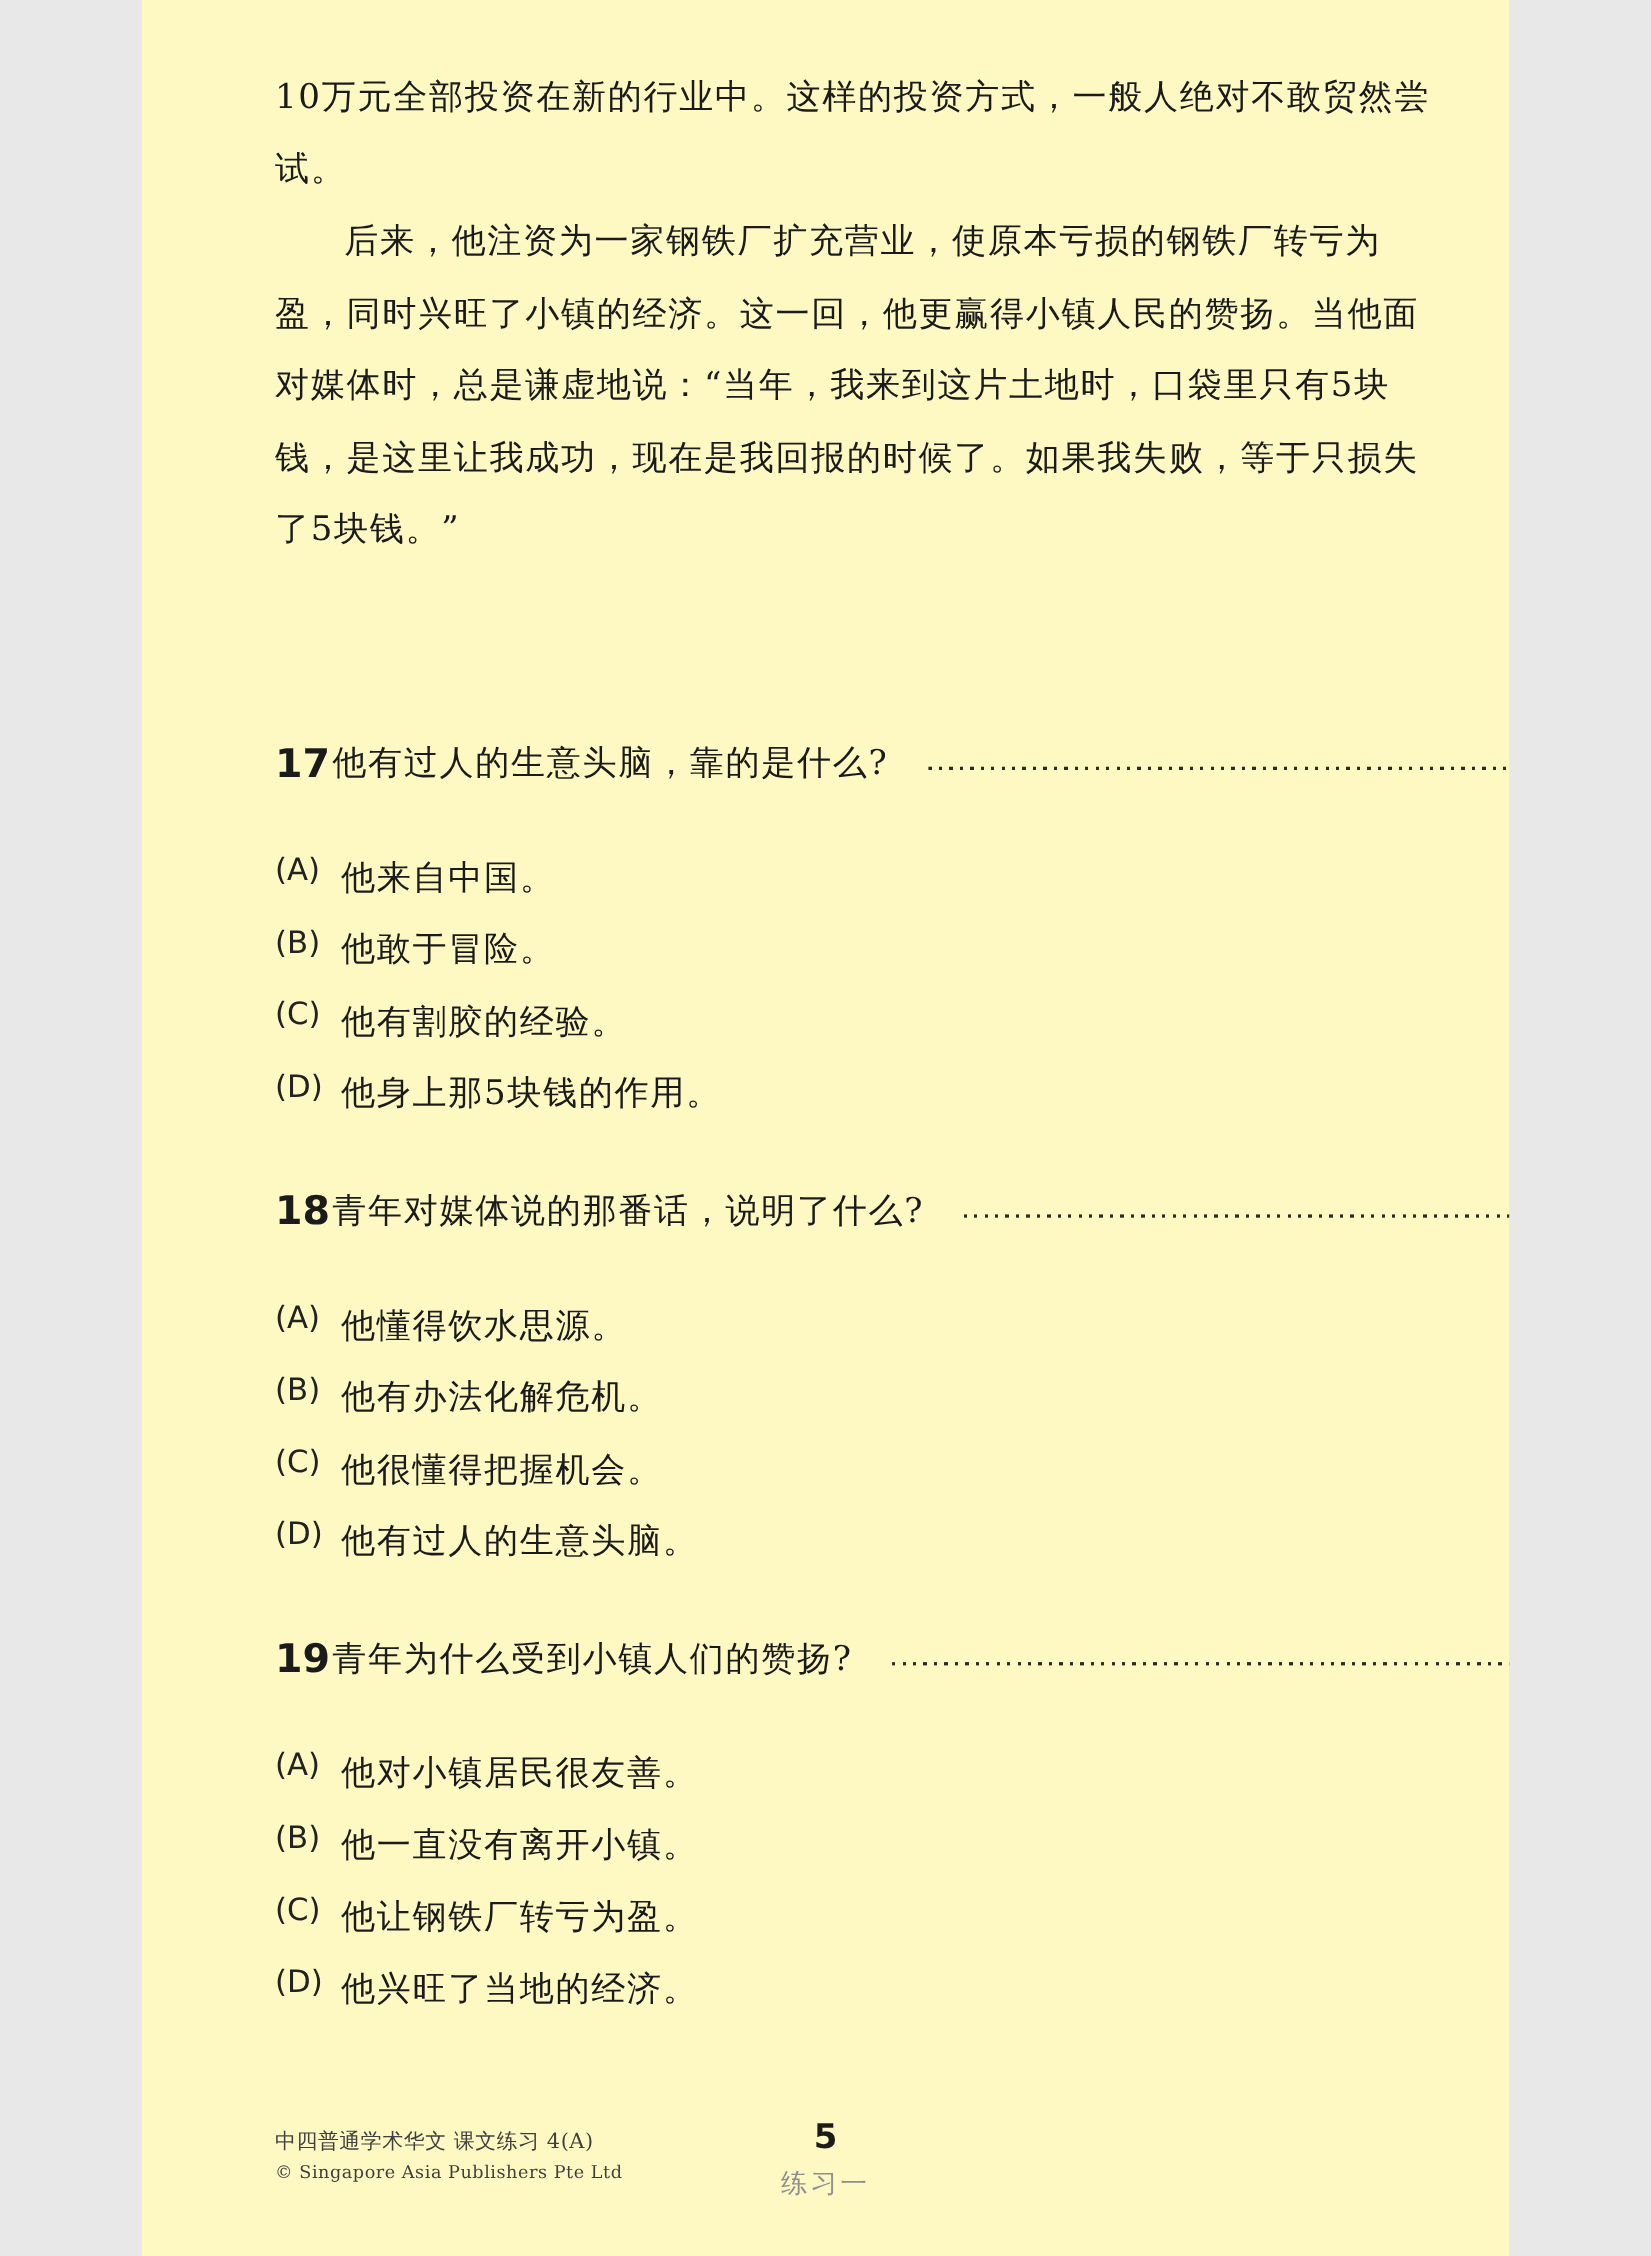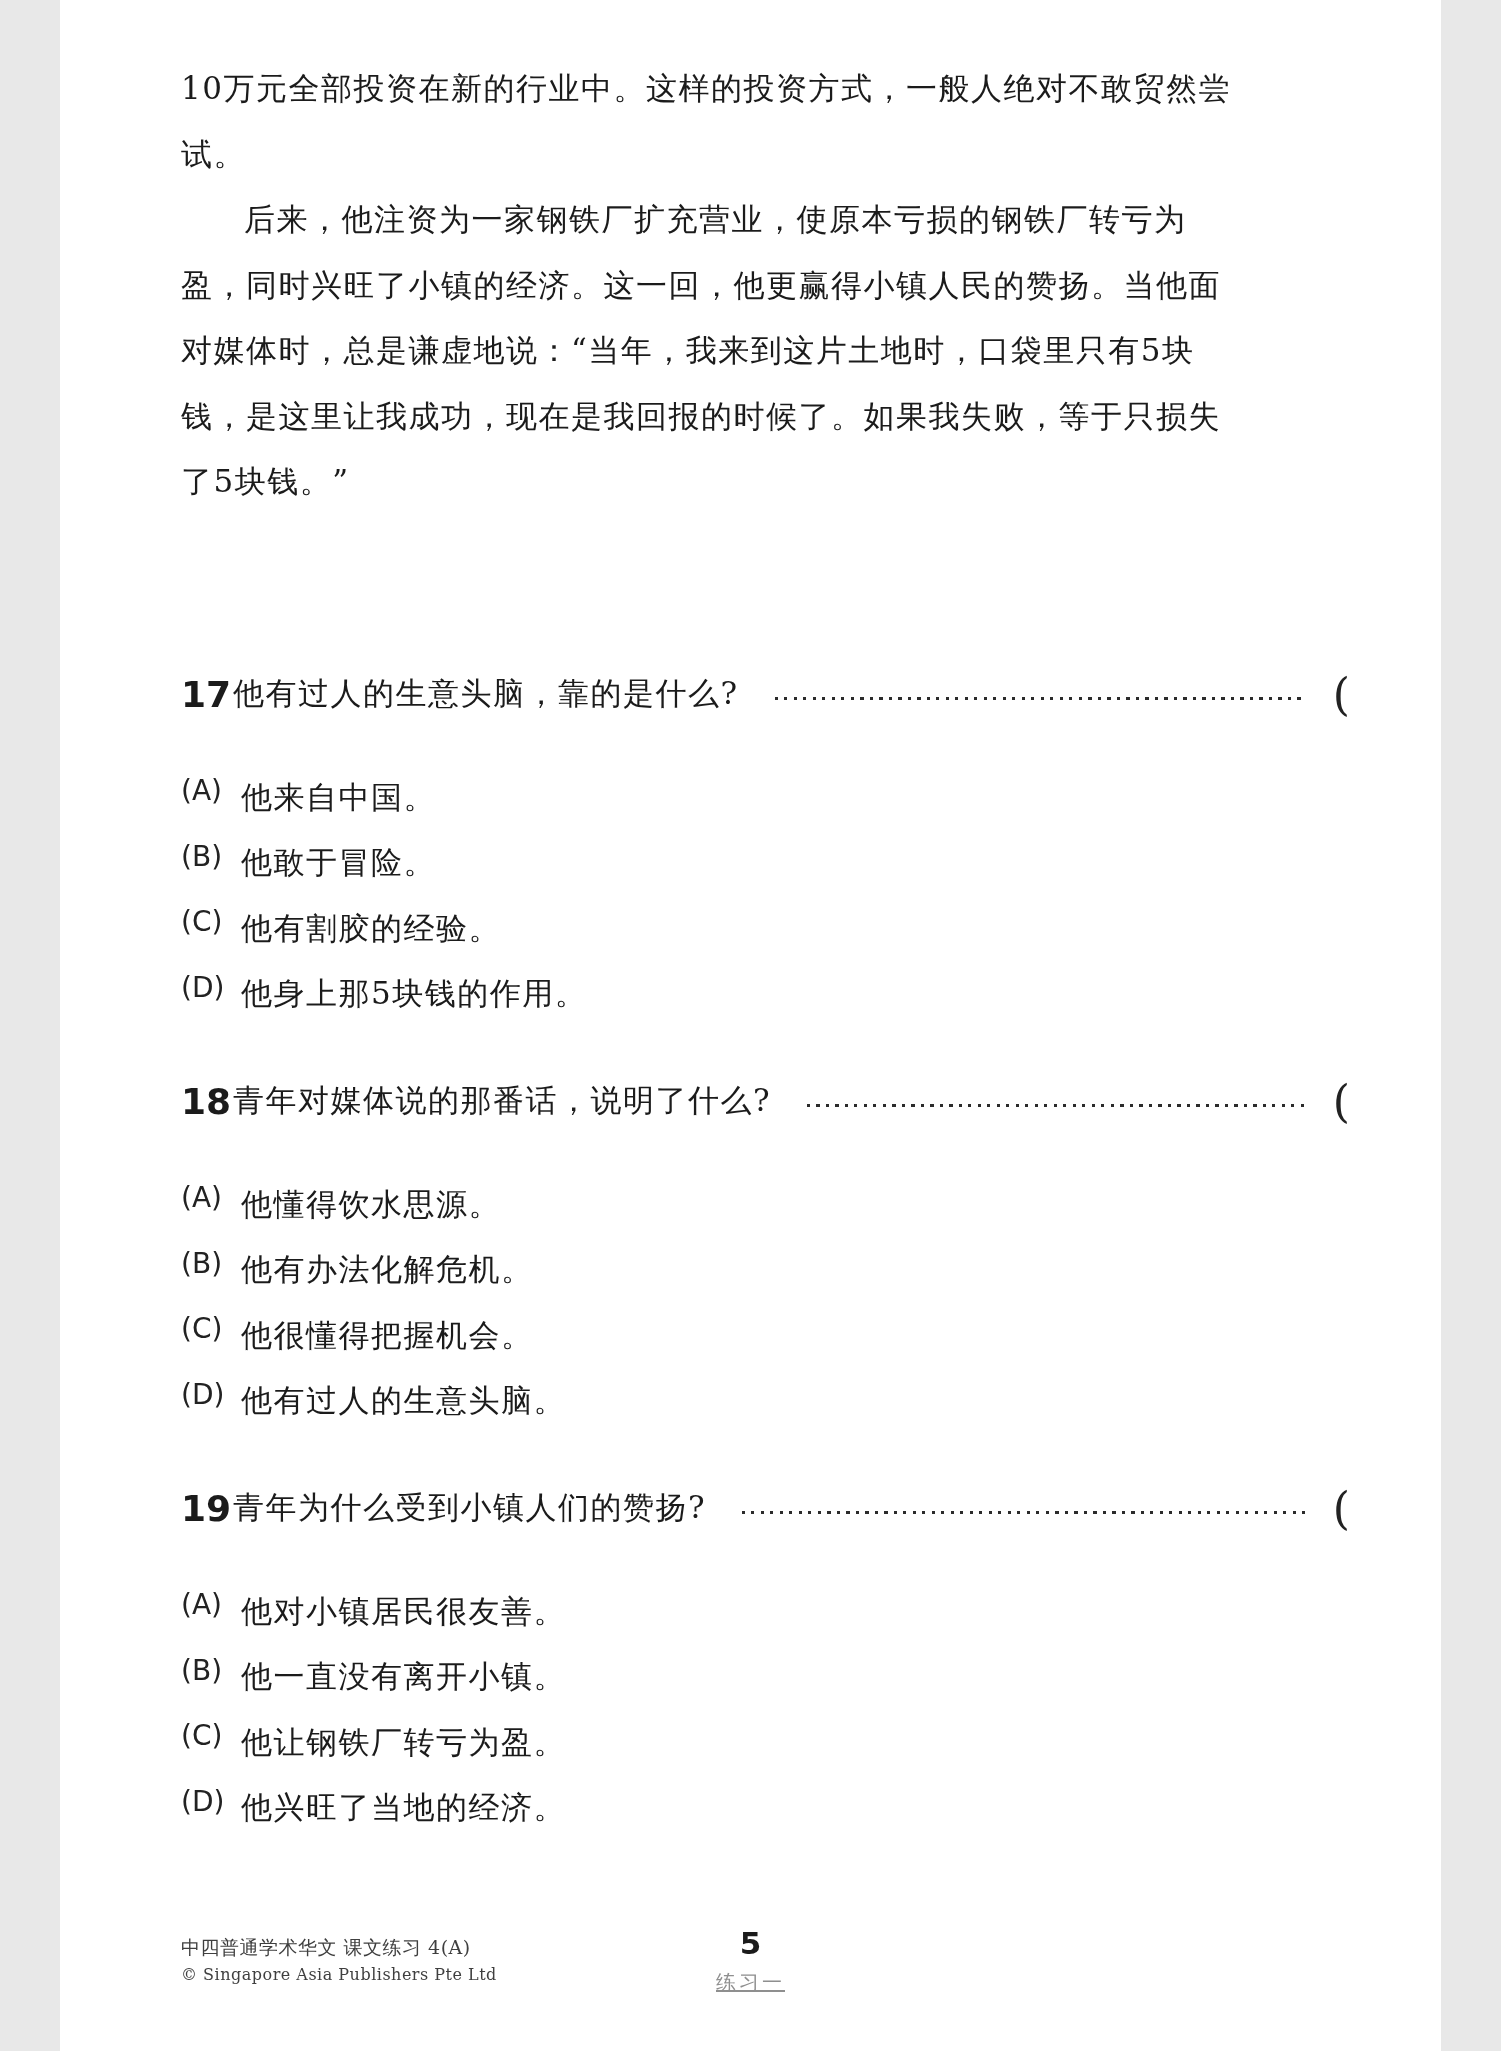--- a/index.html
+++ b/index.html
@@ -1,22 +1,22 @@
 <!DOCTYPE html>
 <html><head>
 <meta charset="utf-8">
 <style>
   * { box-sizing: border-box; }
   html, body { margin: 0; padding: 0; background: #e8e8e8; }
   .page {
     position: relative;
-    width: 1381px;
+    width: 1243px;
     height: 2051px;
     margin: 0 auto;
-    background: #ffffff;
+    background: #fef9c3;
     color: #1b1b1b;
     font-family: "DejaVu Serif", "Liberation Serif", serif;
     overflow: hidden;
   }
 
   
   .passage {
     position: absolute;
     left: 121px;
     top: 56px;
@@ -94,24 +94,23 @@
     font-weight: bold;
     font-size: 31px;
     color: #1b1b1b;
   }
   .exercise-label {
     position: absolute;
     left: 0;
     right: 0;
     top: 1969px;
     text-align: center;
-    font-size: 20px;
+    font-size: 24px;
     color: #8f8f8f;
     letter-spacing: 3px;
-    text-decoration: underline;
   }
 </style>
 </head>
 <body>
 
 <div class="page">
 
   <div class="passage">
     <div class="pline">10万元全部投资在新的行业中。这样的投资方式，一般人绝对不敢贸然尝</div>
     <div class="pline">试。</div>

